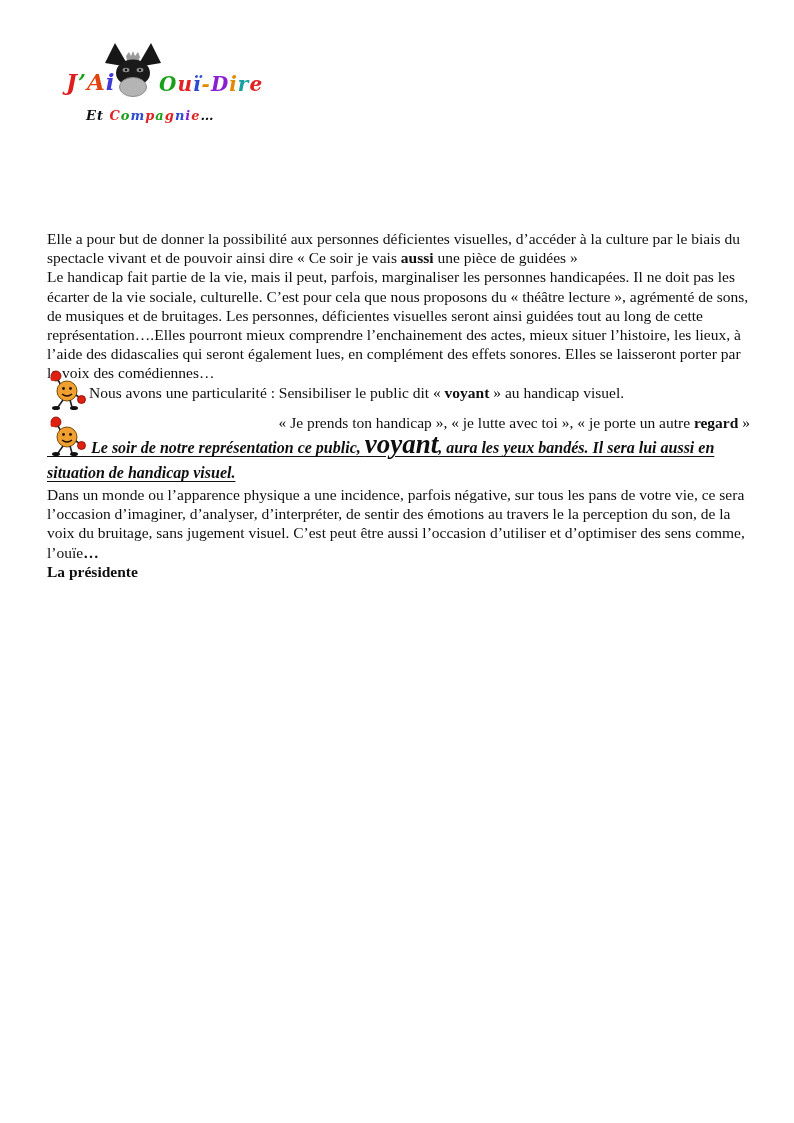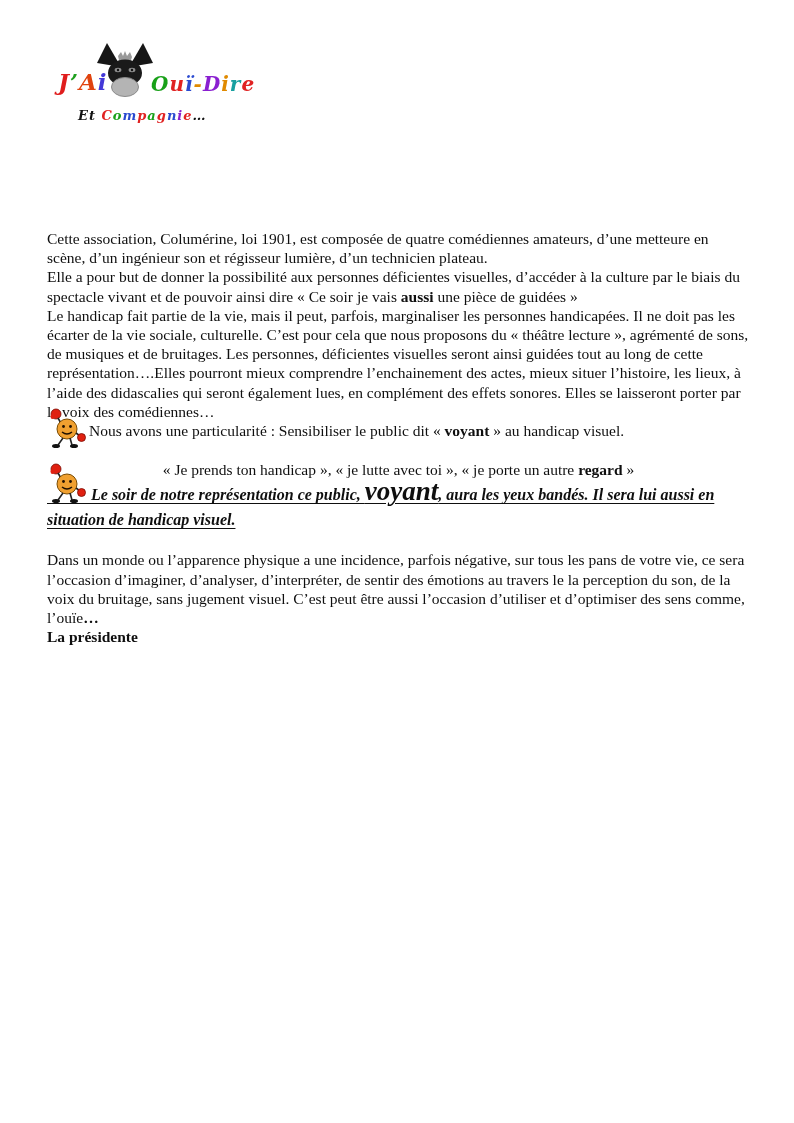--- a/index.html
+++ b/index.html
@@ -5,47 +5,46 @@
   html,body{margin:0;padding:0;background:#fff;}
   .page{
     position:relative;
     width:794px;height:1123px;
     background:#ffffff;
     overflow:hidden;
     font-family:"Liberation Serif", serif;
     color:#0f0f0f;
   }
   
-  .logo{position:absolute;left:4px;top:0;width:738px;height:160px;}
+  .logo{position:absolute;left:12px;top:0;width:738px;height:160px;}
   .logo-script{
     position:absolute;
     font-family:"DejaVu Serif", serif;
     font-style:italic;font-weight:bold;
     letter-spacing:1px;
   }
   .logo-jai{left:54px;top:68px;font-size:23px;}
   .logo-ouidire{left:147px;top:72px;font-size:20px;}
   .logo-etc{left:74px;top:108px;font-size:13px;}
   .donkey{position:absolute;left:90px;top:42px;}
   
   .doc{
     position:absolute;left:47px;top:229px;width:703px;
     font-size:15.5px;line-height:19.2px;
   }
   .doc p{margin:0;}
   .para{margin-bottom:18px;}
   .p2{margin-bottom:15px;}
   .p3{margin-bottom:31px;}
-  .icon-sec{position:relative;margin-bottom:20px;}
+  .icon-sec{position:relative;margin-bottom:11px;}
   .icon-sec .smiley{position:absolute;left:-2px;top:-15px;}
   .s1-text{text-indent:42px;}
-  .quote{text-align:center;margin-bottom:26px;}
+  .quote{text-align:right;margin-bottom:26px;}
   .u-sec{
     position:relative;
-    margin-bottom:18px;
     font-weight:bold;font-style:italic;
     font-size:16px;line-height:25px;
     text-decoration:underline;
     text-underline-offset:3px;
   }
   .u-sec .smiley{position:absolute;left:-2px;top:-18px;}
   .u-big{font-size:27px;}
   .p4{margin-bottom:21px;}
   .bold{font-weight:bold;}
   .sig{font-weight:bold;margin-bottom:19px;}
@@ -70,21 +69,20 @@
       <ellipse cx="31" cy="45" rx="13.5" ry="9.5" fill="#b4b4b4" stroke="#8a8a8a" stroke-width="1"></ellipse>
     </svg>
 
     <div class="logo-script logo-ouidire"><span style="color:#18a018">O</span><span style="color:#e02222">u</span><span style="color:#2a4ad0">ï</span><span style="color:#e08a00">-</span><span style="color:#8a1fd0">D</span><span style="color:#e08a00">i</span><span style="color:#18a0a0">r</span><span style="color:#e02222">e</span></div>
 
     <div class="logo-script logo-etc"><span style="color:#111111">E</span><span style="color:#111111">t</span><span> </span><span style="color:#e02222">C</span><span style="color:#18a018">o</span><span style="color:#2a4ad0">m</span><span style="color:#e02222">p</span><span style="color:#18a018">a</span><span style="color:#e02222">g</span><span style="color:#2a4ad0">n</span><span style="color:#8a1fd0">i</span><span style="color:#e02222">e</span><span style="color:#111111">…</span></div>
   </div>
 
   <div class="doc">
 
-    <p class="para">Cette association, Columérine, loi 1901, est composée de quatre comédiennes amateurs, d’une metteure en scène, d’un ingénieur son et régisseur lumière, d’un technicien plateau.</p>
 
     <p class="para p2"><span>Elle a pour but de donner la possibilité aux personnes déficientes visuelles, d’accéder à la culture par le biais du spectacle vivant et de pouvoir ainsi dire «  Ce soir je vais </span><span class="bold">aussi</span><span> une pièce de guidées »</span></p>
 
     <p class="para p3">Le handicap fait partie de la vie, mais il peut, parfois,  marginaliser les personnes handicapées. Il ne doit pas les écarter de la vie sociale, culturelle. C’est pour cela que nous proposons du  « théâtre lecture », agrémenté de sons, de musiques et de bruitages. Les personnes, déficientes visuelles seront ainsi guidées tout au long de cette représentation….Elles pourront mieux comprendre l’enchainement des actes, mieux situer l’histoire, les lieux, à l’aide des  didascalies qui seront également lues, en complément des effets sonores. Elles se laisseront porter par la voix des  comédiennes…</p>
 
     <div class="icon-sec">
       <svg class="smiley" width="42" height="44" viewBox="0 0 42 44">
         <circle cx="11" cy="8" r="5" fill="#e02010" stroke="#7a0d04" stroke-width="0.8"></circle>
         <ellipse cx="7.5" cy="10.5" rx="2" ry="2.6" fill="#e02010"></ellipse>
         <line x1="13" y1="12" x2="17" y2="19" stroke="#222" stroke-width="1.6"></line>

